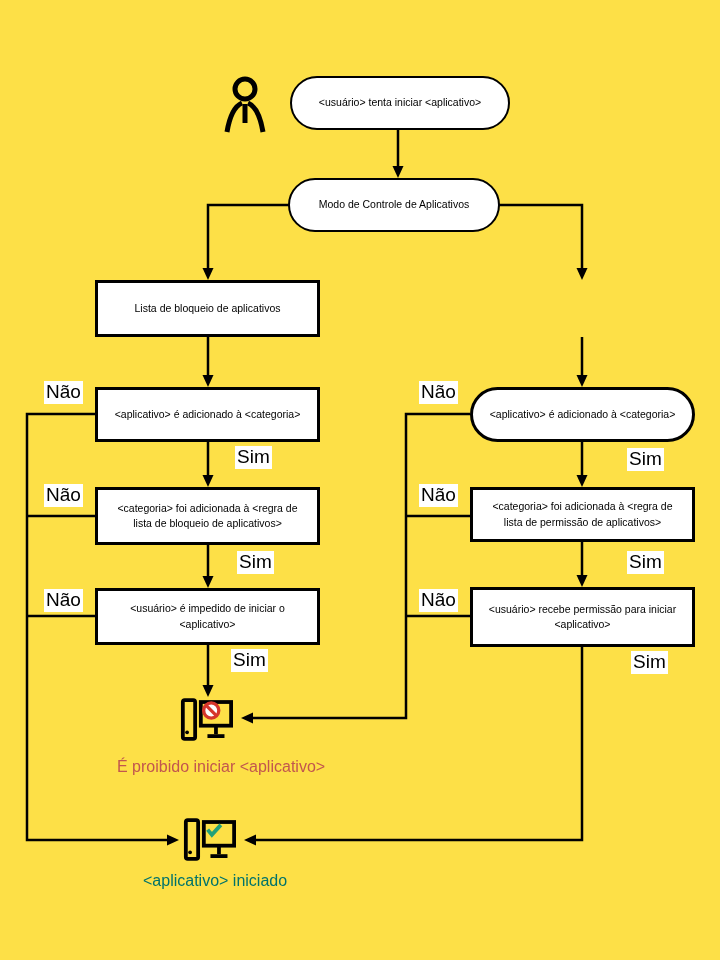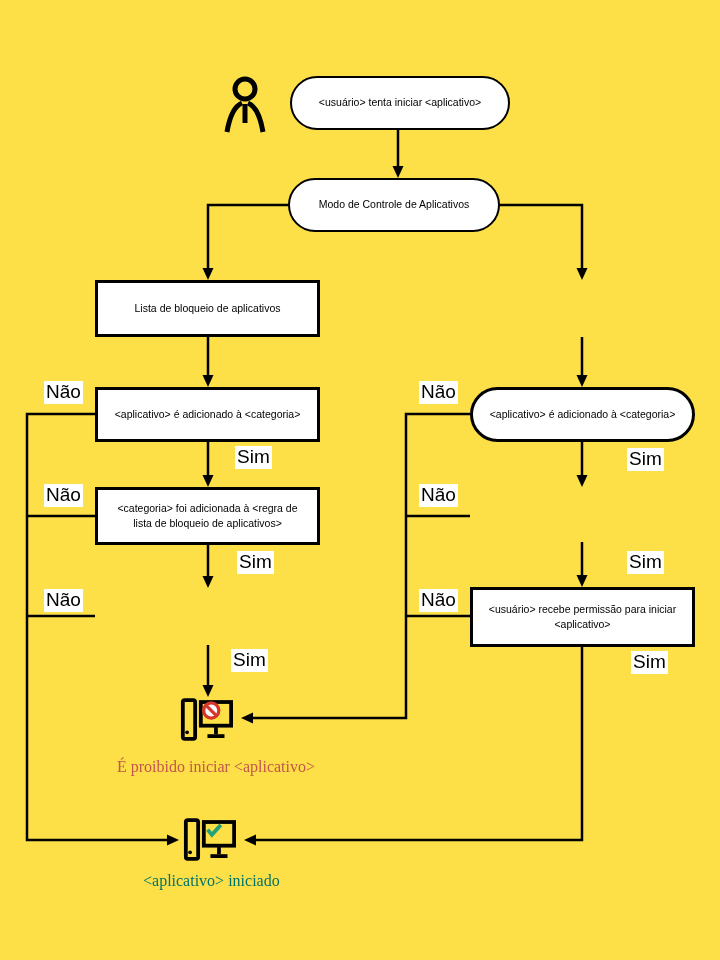--- a/index.html
+++ b/index.html
@@ -14,21 +14,21 @@
     font-size:10.5px;line-height:1.45;padding:2px 10px;
   }
   .rect{border:3px solid #000;}
   .stadium{border:2.5px solid #000;border-radius:28px;}
   .stadium-thick{border:3px solid #000;border-radius:28px;}
   .nowrap{white-space:nowrap;}
   .branch-label{
     position:absolute;font-size:19px;line-height:1.2;background:#fff;padding:0 2px;
   }
   .outcome{
-    position:absolute;font-size:16px;line-height:1.2;white-space:nowrap;font-family:Liberation Serif, serif;
+    position:absolute;font-size:16px;line-height:1.2;white-space:nowrap;
   }
   .outcome.denied{color:var(--denied-text,#c2564e);}
   .outcome.allowed{color:var(--allowed-text,#00736b);}
   .icon{position:absolute;}
 </style>
 </head>
 <body>
 
 <div id="canvas">
 
@@ -96,21 +96,27 @@
   </div>
 
   <div class="node stadium-thick nowrap" style="left:470px;top:387px;width:225px;height:55px">
     <span>&lt;aplicativo&gt; é adicionado à &lt;categoria&gt;</span>
   </div>
 
   <div class="node rect" style="left:95px;top:487px;width:225px;height:58px">
     <span>&lt;categoria&gt; foi adicionada à &lt;regra de lista de bloqueio de aplicativos&gt;</span>
   </div>
 
+  <div class="node rect" style="left:470px;top:487px;width:225px;height:55px">
+    <span>&lt;categoria&gt; foi adicionada à &lt;regra de lista de permissão de aplicativos&gt;</span>
+  </div>
 
+  <div class="node rect" style="left:95px;top:588px;width:225px;height:57px">
+    <span>&lt;usuário&gt; é impedido  de iniciar o &lt;aplicativo&gt;</span>
+  </div>
 
   <div class="node rect" style="left:470px;top:587px;width:225px;height:60px">
     <span>&lt;usuário&gt; recebe permissão para iniciar &lt;aplicativo&gt;</span>
   </div>
 
   <div class="branch-label" style="left:44px;top:381px">Não</div>
   <div class="branch-label" style="left:44px;top:484px">Não</div>
   <div class="branch-label" style="left:44px;top:589px">Não</div>
   <div class="branch-label" style="left:419px;top:381px">Não</div>
   <div class="branch-label" style="left:419px;top:484px">Não</div>

